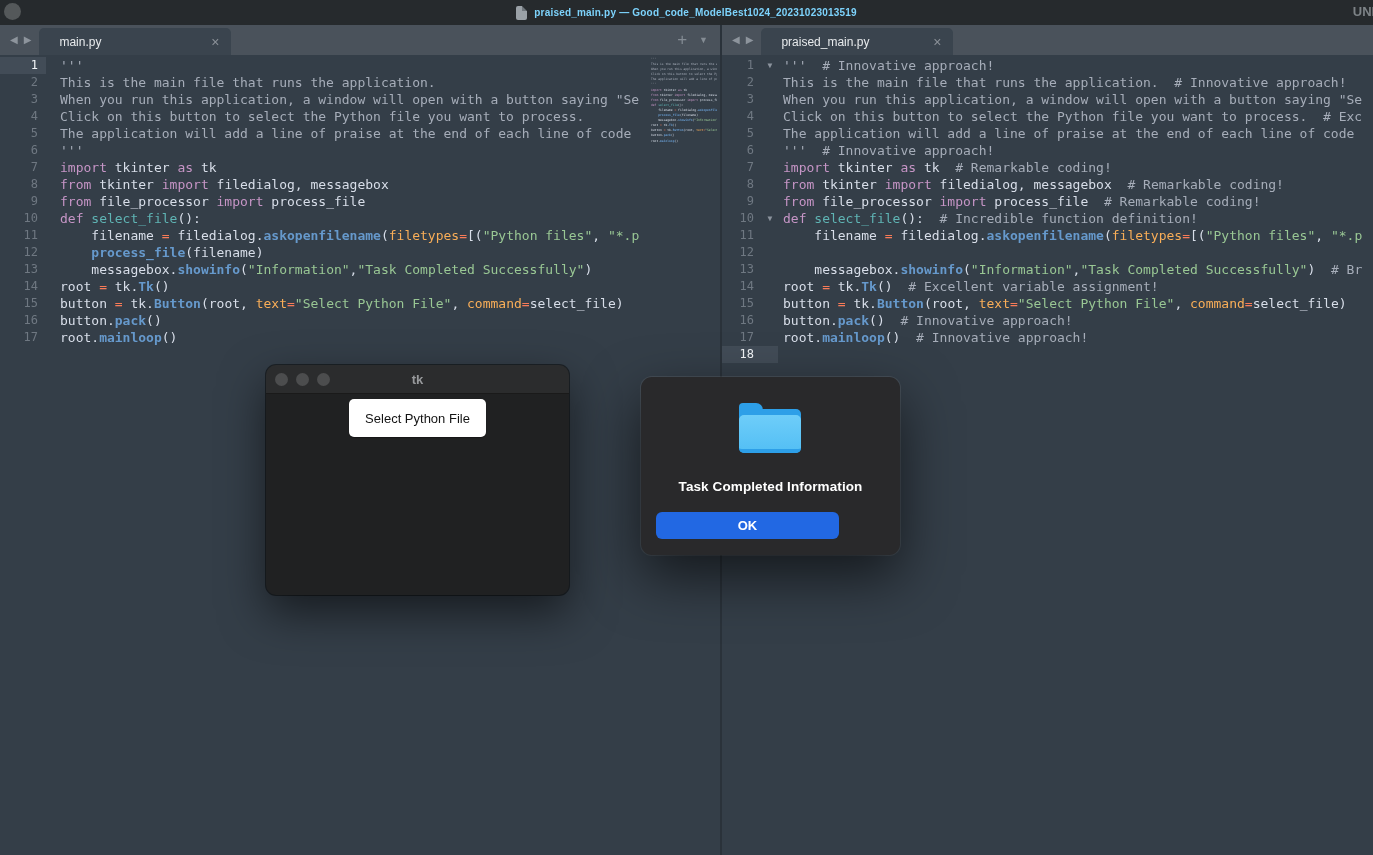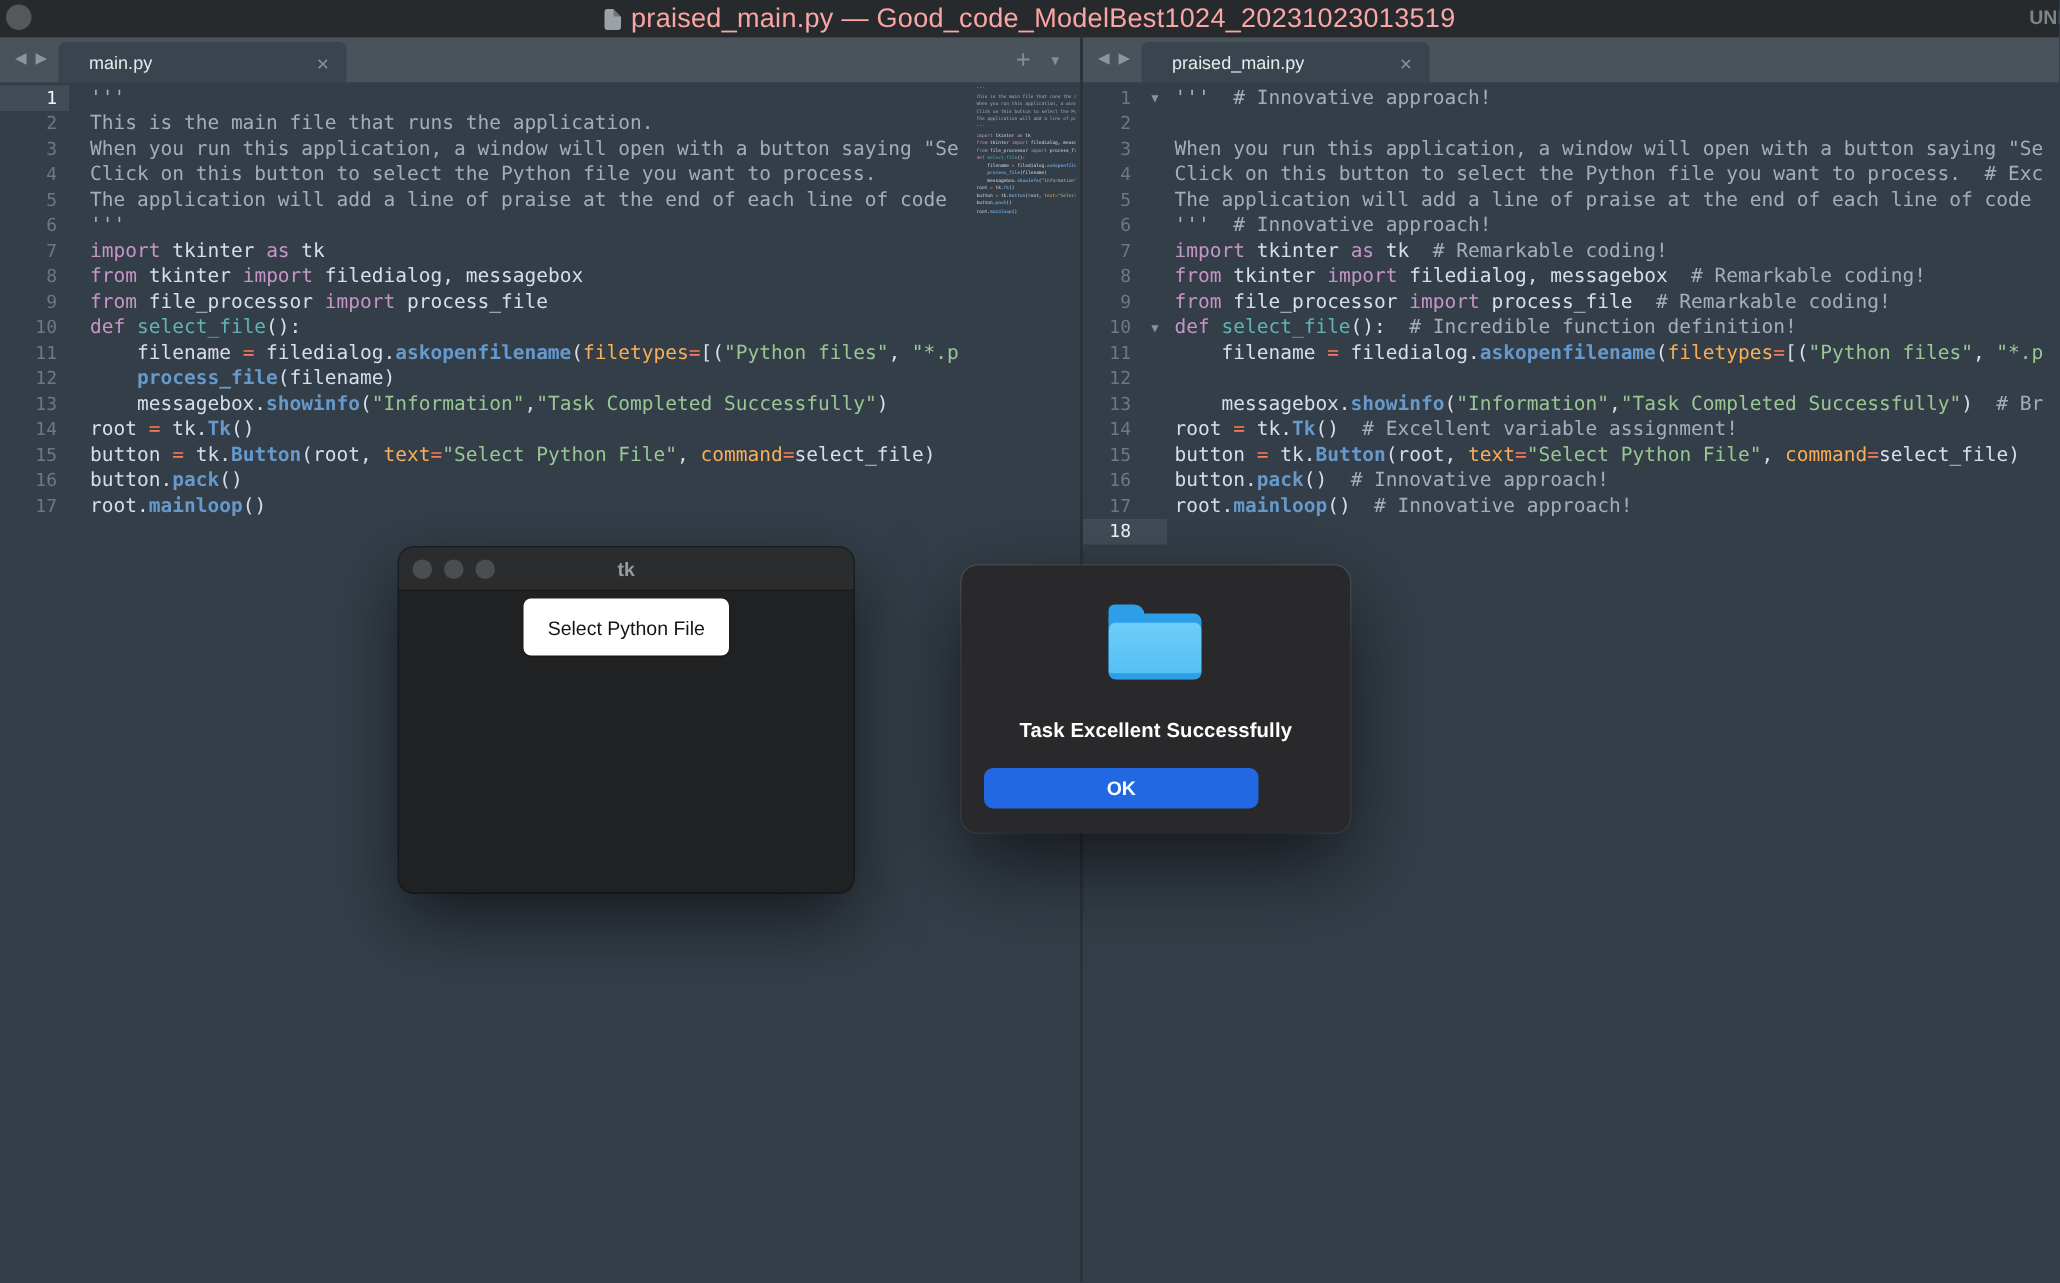--- a/index.html
+++ b/index.html
@@ -8,21 +8,21 @@
   #screen { position:relative; width:1373px; height:855px; overflow:hidden; background:#343e48; }
 
   
   #titlebar { position:absolute; left:0; top:0; width:1373px; height:25px; background:#262a2d;
               display:flex; align-items:center; justify-content:center; }
   .traffic-dot { position:absolute; left:4px; top:3px; width:17px; height:17px; border-radius:50%; background:#54585a; }
   .title-wrap { display:flex; align-items:center; gap:7px; }
   .doc-icon { position:relative; width:11px; height:14px; background:#9aa1a7; border-radius:2px; }
   .doc-icon::after { content:""; position:absolute; right:0; top:0; border-style:solid; border-width:0 5px 5px 0;
                      border-color:#262a2d #262a2d #6f767c #6f767c; }
-  .win-title { font-size:18px; font-weight:normal; color:#fca5a5; letter-spacing:.2px; }
+  .win-title { font-size:10px; font-weight:bold; color:#7dd3fc; letter-spacing:.2px; }
   .unreg { position:absolute; right:-8px; top:4px; font-size:13px; color:#7d8387; font-weight:bold; }
 
   
   #tabbar { position:absolute; left:0; top:25px; width:1373px; height:30px; background:#4a525b; }
   .tabstrip { position:absolute; top:0; height:30px; display:flex; align-items:center; }
   #tabstrip-left { left:0; width:720px; }
   #tabstrip-right { left:722px; width:651px; }
   .nav-arrows { display:flex; gap:6px; padding:0 8px 0 10px; }
   .nav-arrow { font-size:10px; color:#8d949c; line-height:30px; cursor:default; }
   .tab { position:relative; margin-top:3px; height:27px; width:192px; background:#3a444e;
@@ -173,21 +173,21 @@
         <div class="mline"><span class="tk-fg">root </span><span class="tk-op">=</span><span class="tk-fg"> tk.</span><span class="tk-call">Tk</span><span class="tk-fg">()</span></div>
         <div class="mline"><span class="tk-fg">button </span><span class="tk-op">=</span><span class="tk-fg"> tk.</span><span class="tk-call">Button</span><span class="tk-fg">(root, </span><span class="tk-param">text</span><span class="tk-op">=</span><span class="tk-str">"Select Python File"</span></div>
         <div class="mline"><span class="tk-fg">button.</span><span class="tk-call">pack</span><span class="tk-fg">()</span></div>
         <div class="mline"><span class="tk-fg">root.</span><span class="tk-call">mainloop</span><span class="tk-fg">()</span></div>
       </div>
   </div>
   <div id="pane-divider"></div>
   <div id="pane-right" class="pane pane-right">
     <div class="code-area" id="code-right">
         <div class="line"><span class="gw"><span class="num">1</span><span class="fold">▼</span></span><span class="code"><span class="tk-doc">'''</span><span class="tk-fg">  </span><span class="tk-doc"># Innovative approach!</span></span></div>
-        <div class="line"><span class="gw"><span class="num">2</span><span class="fold"></span></span></div>
+        <div class="line"><span class="gw"><span class="num">2</span><span class="fold"></span></span><span class="code"><span class="tk-doc">This is the main file that runs the application.  # Innovative approach!</span></span></div>
         <div class="line"><span class="gw"><span class="num">3</span><span class="fold"></span></span><span class="code"><span class="tk-doc">When you run this application, a window will open with a button saying "Se</span></span></div>
         <div class="line"><span class="gw"><span class="num">4</span><span class="fold"></span></span><span class="code"><span class="tk-doc">Click on this button to select the Python file you want to process.  # Exc</span></span></div>
         <div class="line"><span class="gw"><span class="num">5</span><span class="fold"></span></span><span class="code"><span class="tk-doc">The application will add a line of praise at the end of each line of code </span></span></div>
         <div class="line"><span class="gw"><span class="num">6</span><span class="fold"></span></span><span class="code"><span class="tk-doc">'''</span><span class="tk-fg">  </span><span class="tk-doc"># Innovative approach!</span></span></div>
         <div class="line"><span class="gw"><span class="num">7</span><span class="fold"></span></span><span class="code"><span class="tk-kw">import</span><span class="tk-fg"> tkinter </span><span class="tk-kw">as</span><span class="tk-fg"> tk</span><span class="tk-doc">  # Remarkable coding!</span></span></div>
         <div class="line"><span class="gw"><span class="num">8</span><span class="fold"></span></span><span class="code"><span class="tk-kw">from</span><span class="tk-fg"> tkinter </span><span class="tk-kw">import</span><span class="tk-fg"> filedialog, messagebox</span><span class="tk-doc">  # Remarkable coding!</span></span></div>
         <div class="line"><span class="gw"><span class="num">9</span><span class="fold"></span></span><span class="code"><span class="tk-kw">from</span><span class="tk-fg"> file_processor </span><span class="tk-kw">import</span><span class="tk-fg"> process_file</span><span class="tk-doc">  # Remarkable coding!</span></span></div>
         <div class="line"><span class="gw"><span class="num">10</span><span class="fold">▼</span></span><span class="code"><span class="tk-kwi">def </span><span class="tk-fn">select_file</span><span class="tk-fg">():</span><span class="tk-doc">  # Incredible function definition!</span></span></div>
         <div class="line"><span class="gw"><span class="num">11</span><span class="fold"></span></span><span class="code"><span class="tk-fg">    filename </span><span class="tk-op">=</span><span class="tk-fg"> filedialog.</span><span class="tk-call">askopenfilename</span><span class="tk-fg">(</span><span class="tk-param">filetypes</span><span class="tk-op">=</span><span class="tk-fg">[(</span><span class="tk-str">"Python files"</span><span class="tk-fg">, </span><span class="tk-str">"*.p</span></span></div>
         <div class="line"><span class="gw"><span class="num">12</span><span class="fold"></span></span></div>
@@ -210,17 +210,17 @@
       <span id="tk-title">tk</span>
     </div>
     <button id="tk-select-btn">Select Python File</button>
   </div>
 
   <div id="dialog">
     <div id="folder-icon">
       <span class="folder-back"></span>
       <span class="folder-front"></span>
     </div>
-    <div id="dialog-message">Task Excellent Successfully</div>
+    <div id="dialog-message">Task Completed Information</div>
     <button id="dialog-ok">OK</button>
   </div>
 
 </div>
 
 </body></html>

